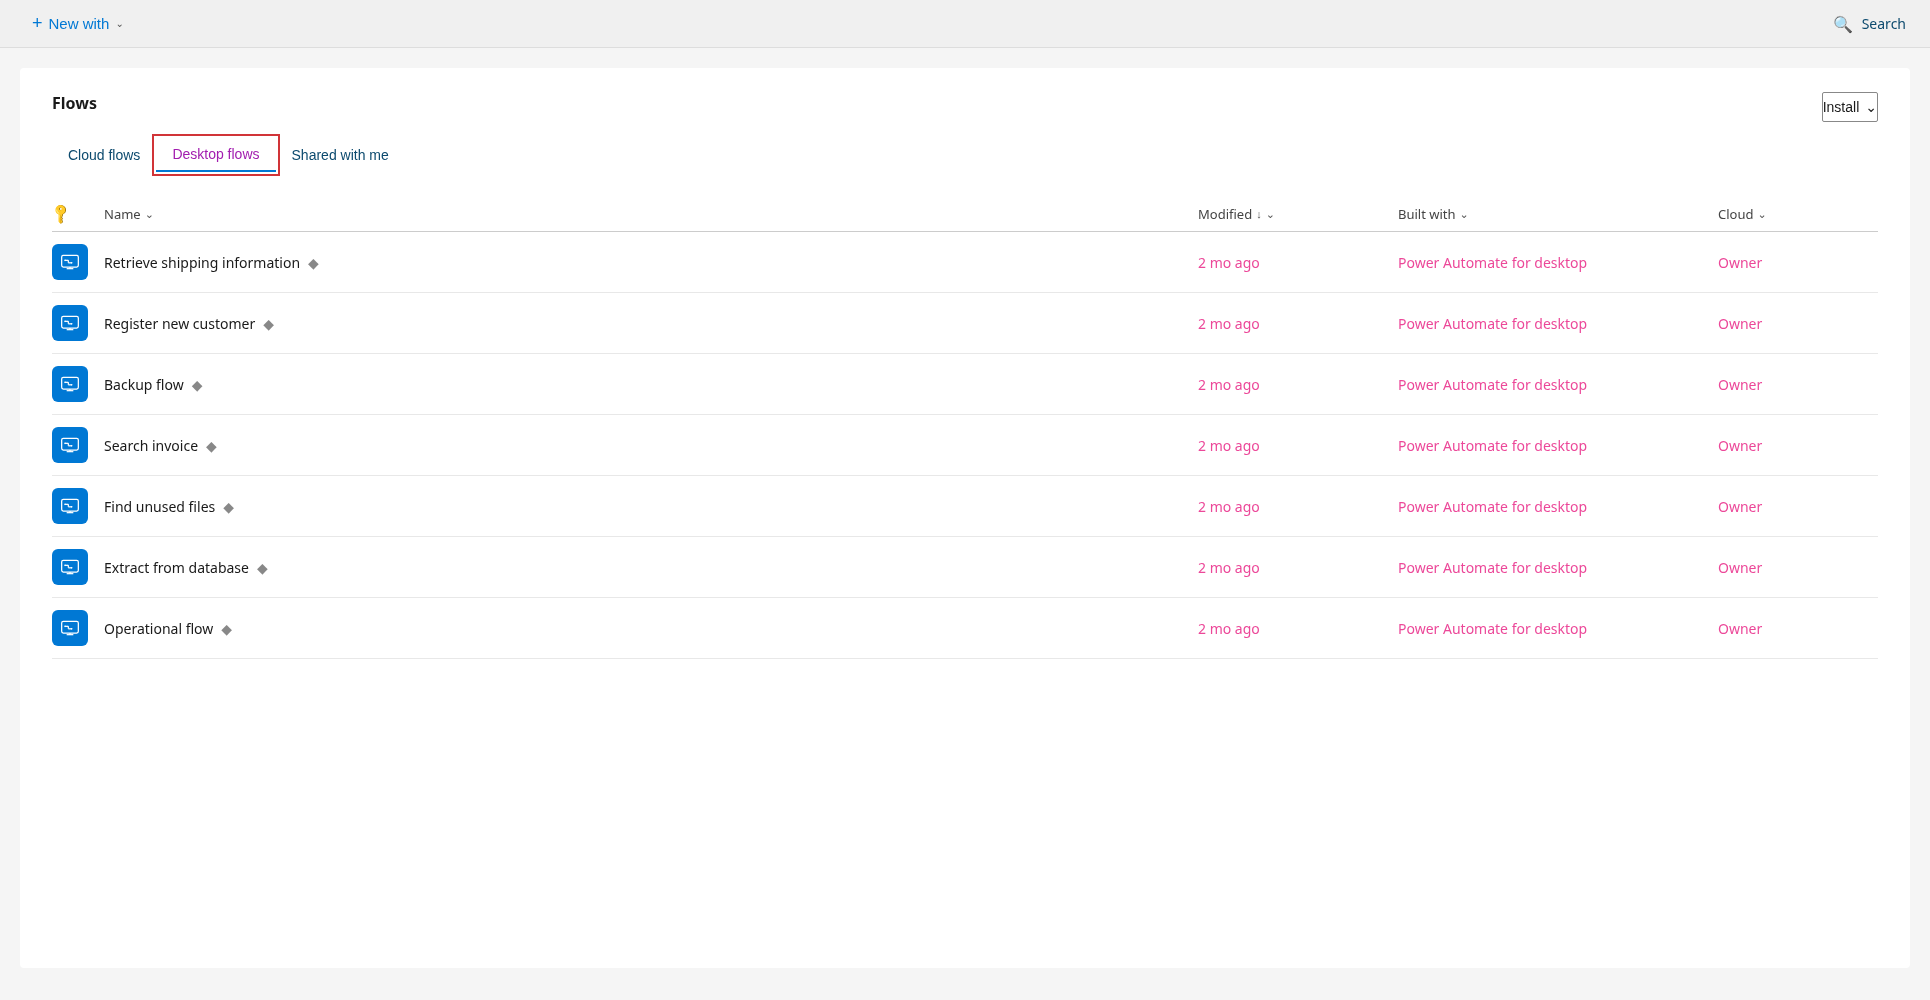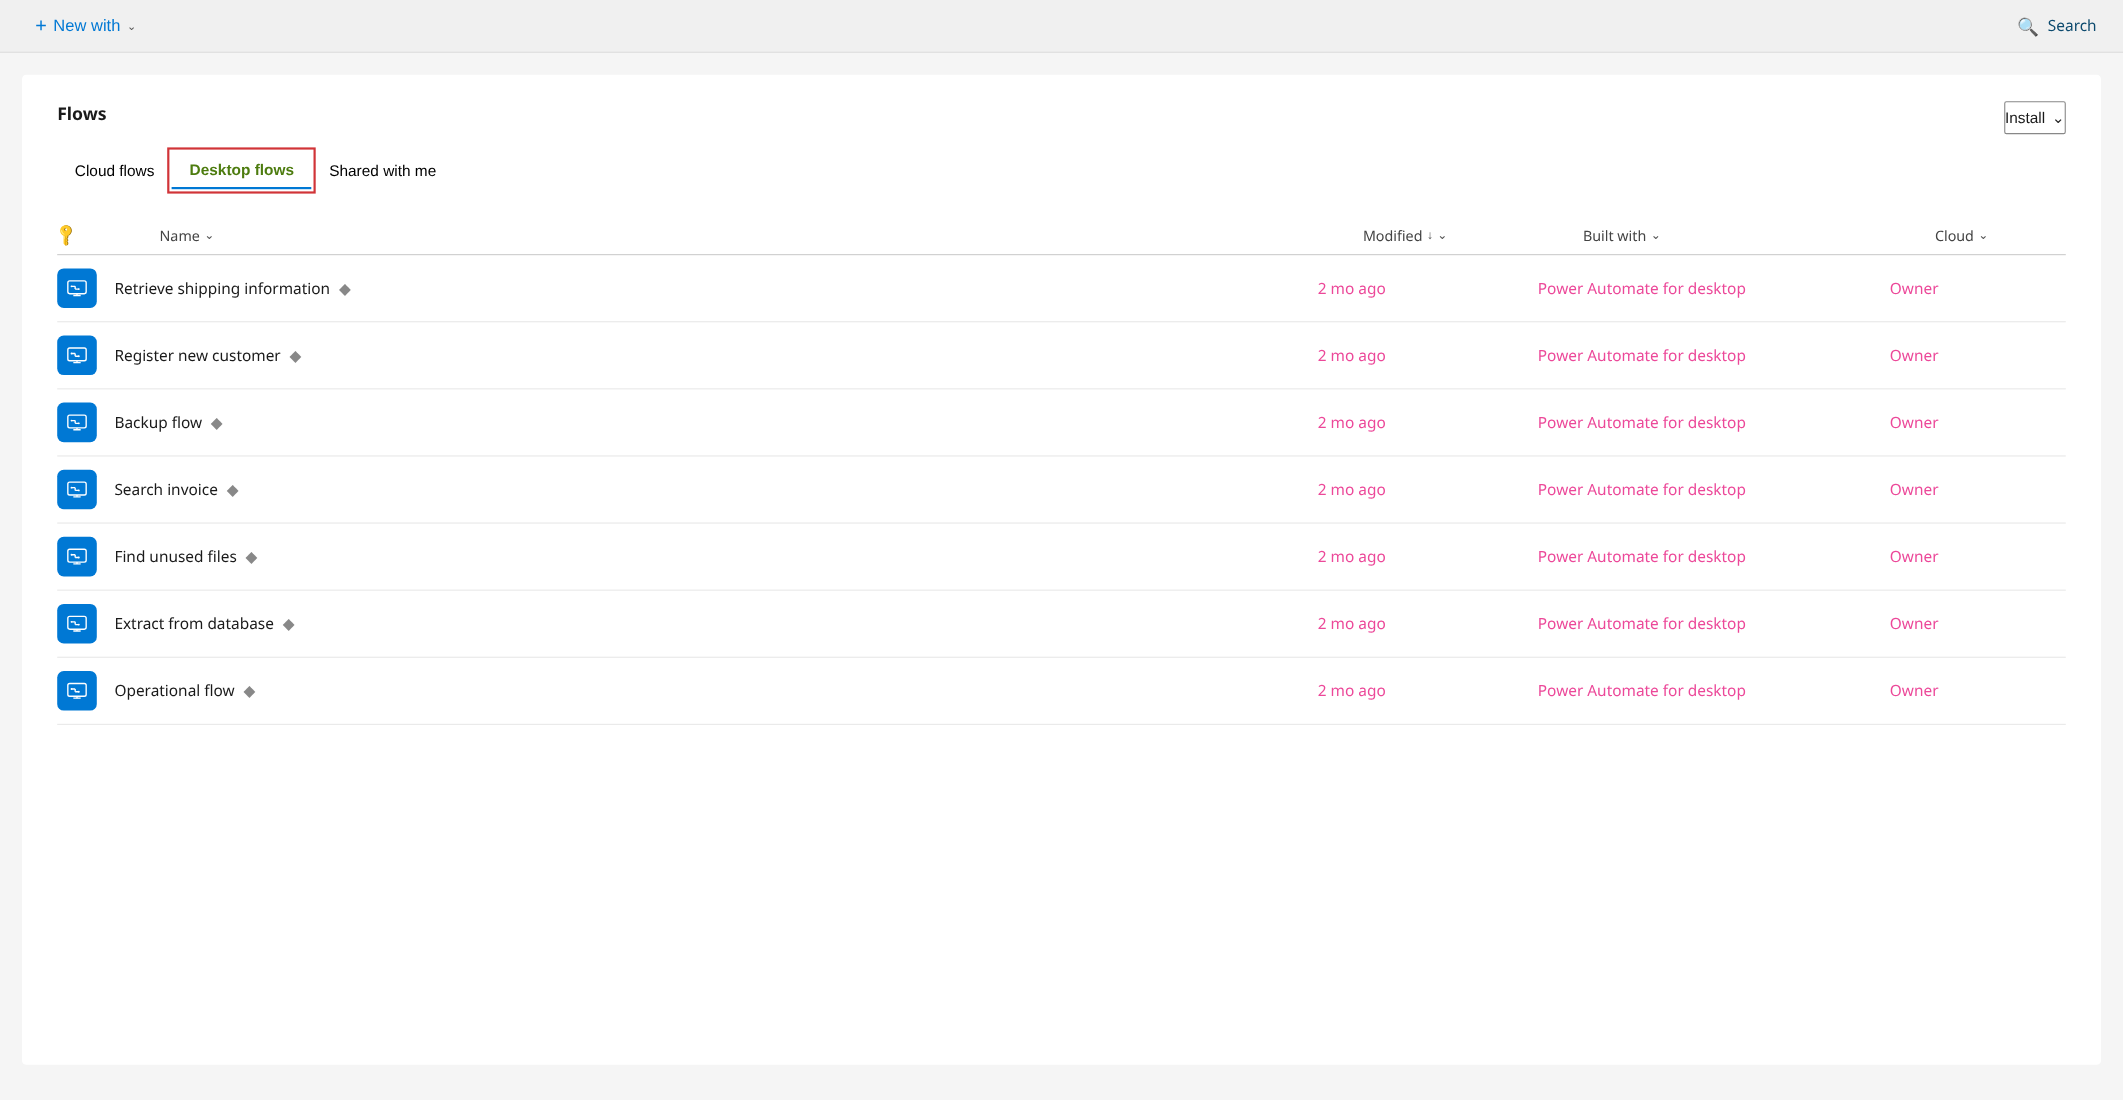--- a/index.html
+++ b/index.html
@@ -98,28 +98,28 @@
     .tabs {
       display: flex;
       gap: 0;
       margin-bottom: 24px;
       border-bottom: none;
     }
     .tab {
       padding: 8px 16px;
       cursor: pointer;
       font-size: 14px;
-      color: #000000;
+      color: #0c4a6e;
       border: none;
       background: none;
       position: relative;
     }
     .tab.active {
-      color: #4d7c0f;
-      font-weight: 700;
+      color: #a21caf;
+      font-weight: 400;
       border-bottom: 2px solid #0078d4;
     }
     .tab.active-outlined {
       outline: 2px solid #d13438;
       outline-offset: 2px;
     }
 
     
     .table-container {
       width: 100%;
@@ -131,21 +131,20 @@
       border-bottom: 1px solid #ccc;
       color: #444;
       font-size: 13px;
     }
     .col-header {
       display: flex;
       align-items: center;
       gap: 4px;
       cursor: pointer;
       user-select: none;
-      margin-left: 41px;
     }
     .sort-icon { font-size: 11px; color: #555; }
 
     .table-row {
       display: grid;
       grid-template-columns: 52px 1fr 200px 320px 160px;
       padding: 12px 0;
       border-bottom: 1px solid #e8e8e8;
       align-items: center;
       cursor: pointer;

